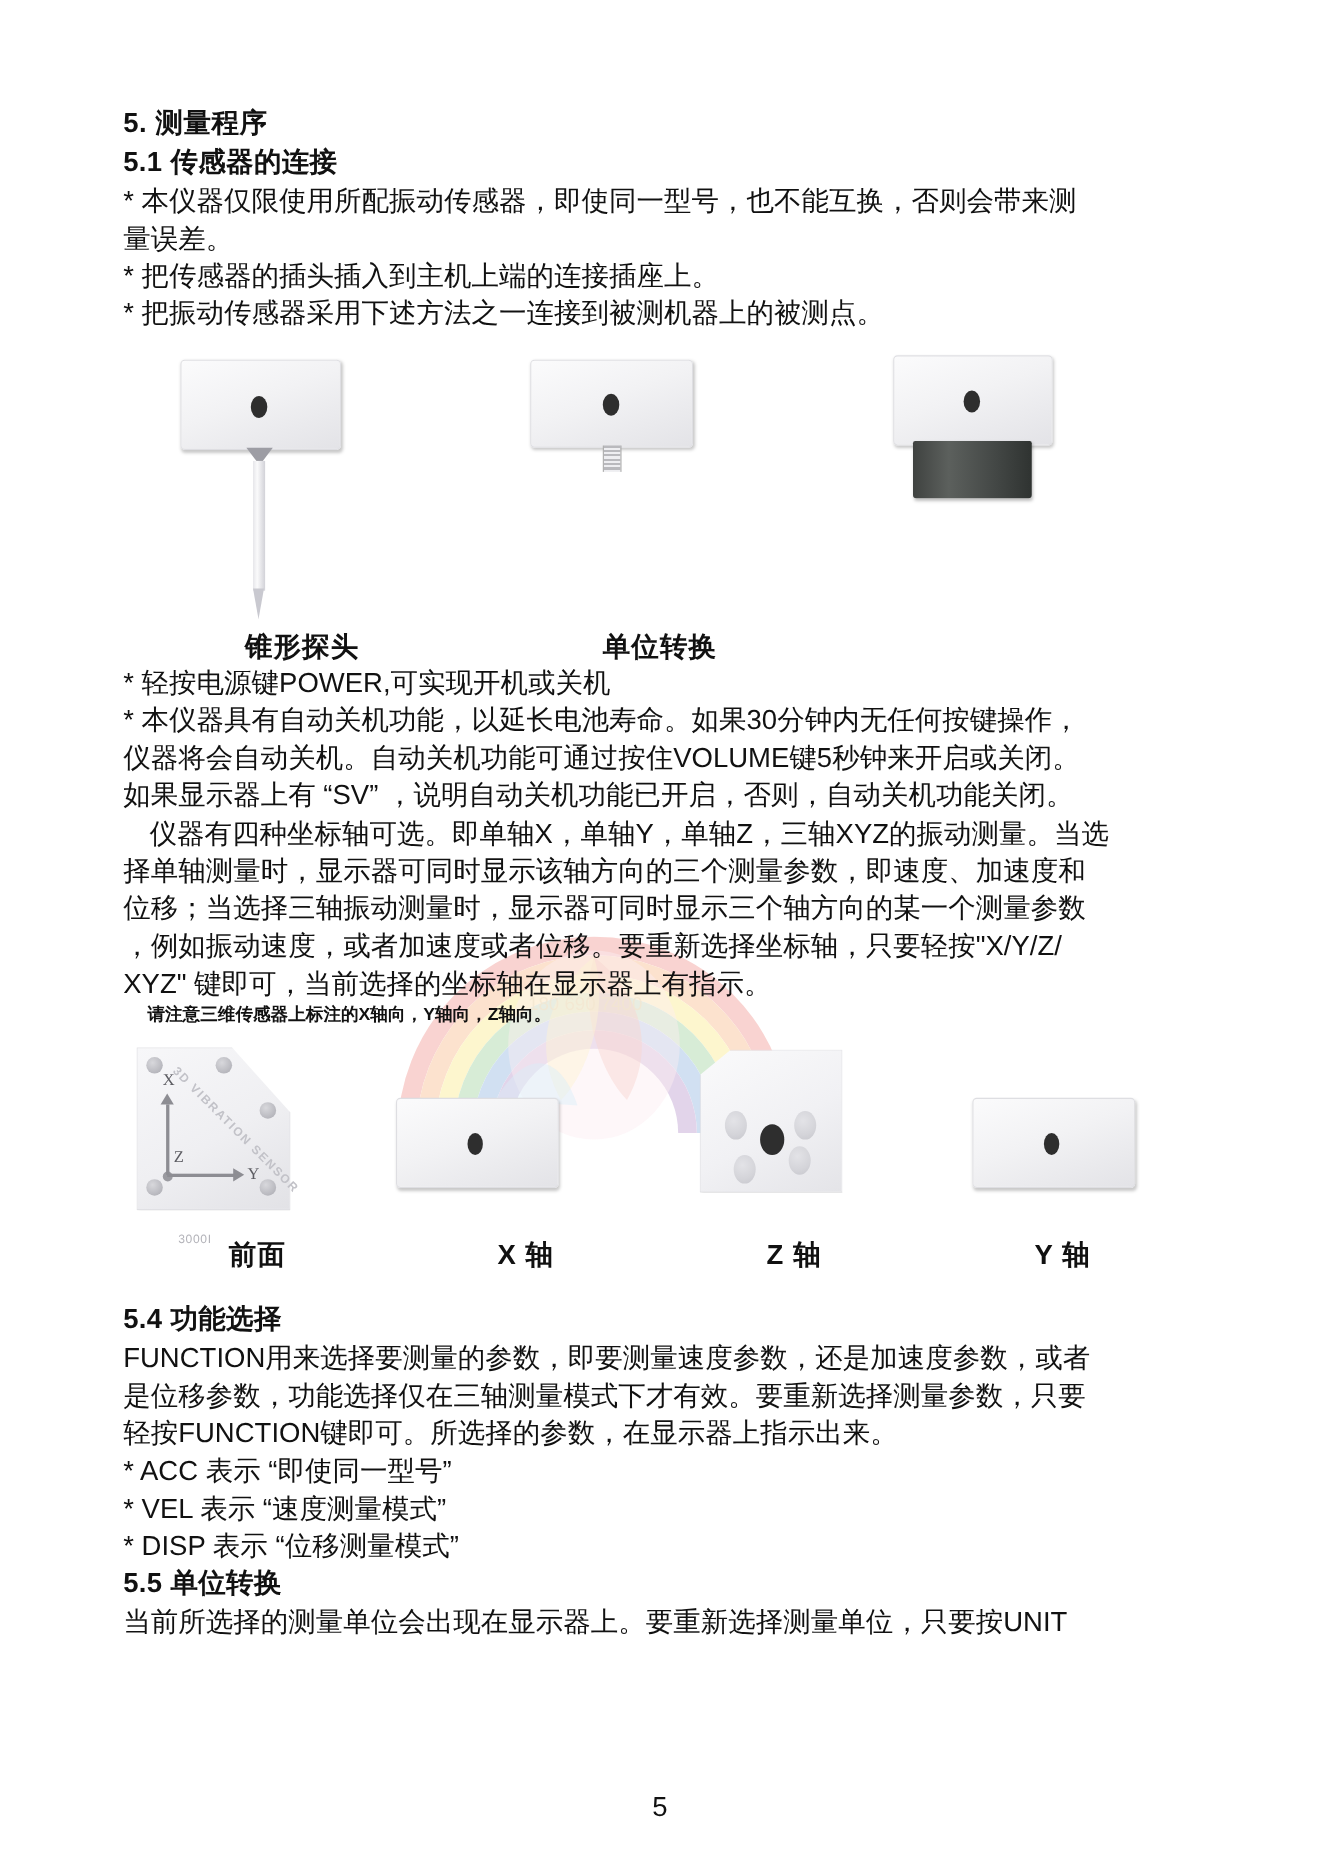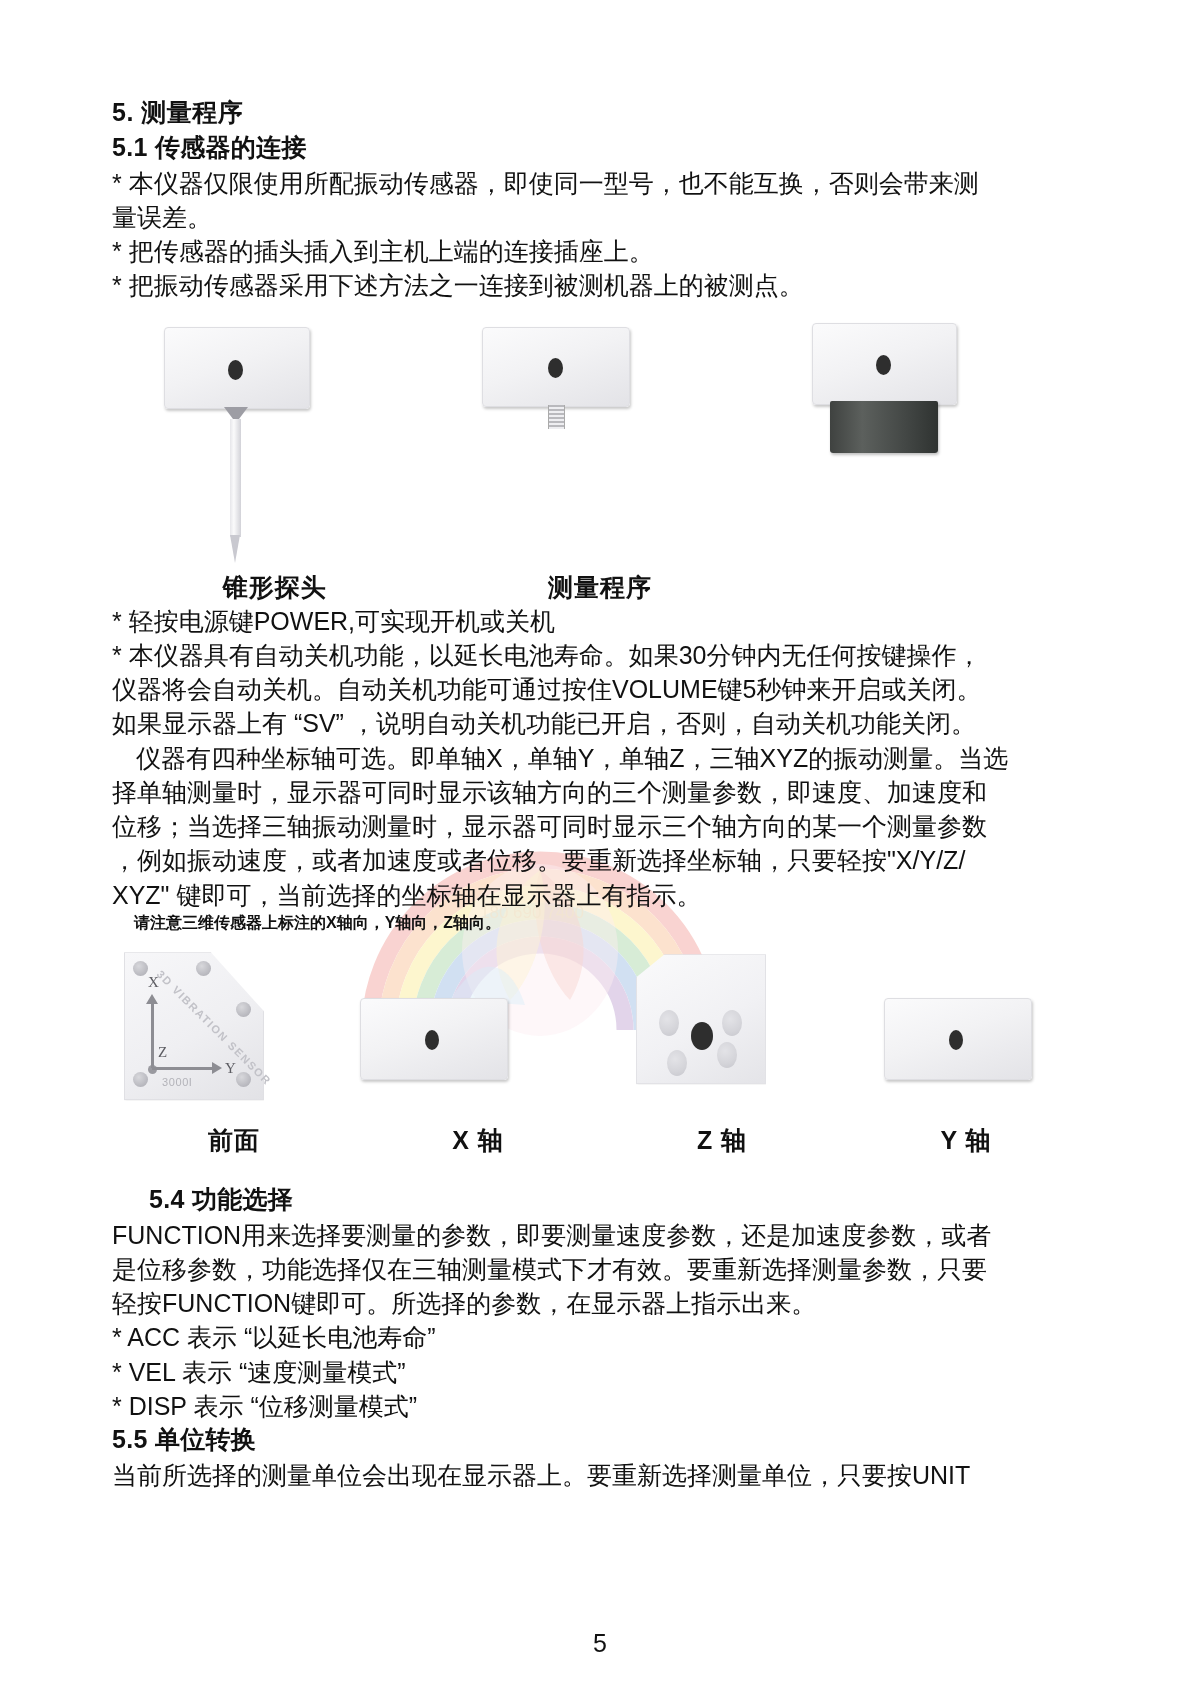--- a/index.html
+++ b/index.html
@@ -188,20 +188,21 @@
     font-weight: bold;
     transform: rotate(45deg);
     transform-origin: left top;
     white-space: nowrap;
   }
   .model-txt {
     position: absolute;
     font-size: 11px;
     color: #b3b3b9;
     letter-spacing: 0.6px;
+    margin-top: 45px;
   }
   
   .zface {
     position: absolute;
     width: 104px;
     height: 98px;
     background: linear-gradient(150deg, #fafafb 0%, #f1f1f4 55%, #e4e4e8 100%);
     clip-path: polygon(0 18%, 22% 0, 100% 0, 100% 100%, 0 100%);
     box-shadow: 1px 2px 3px rgba(0,0,0,0.2);
     border: 1px solid #e2e2e6;
@@ -269,21 +270,21 @@
 
       <div class="sensor-abs" style="left:690px; top:6px; width:180px; height:140px;">
         <div class="box-face" style="left:10px; top:0; width:143px; height:80px;"></div>
         <div class="dot" style="left:74px; top:32px; width:15px; height:20px;"></div>
         <div class="magnet" style="left:28px; top:78px; width:108px; height:52px;"></div>
       </div>
     </div>
 
     <div class="captions">
       <div class="caption cap3">锥形探头</div>
-      <div class="caption cap3">测量程序</div>
+      <div class="caption cap3">单位转换</div>
     </div>
 
     <p class="body">*  轻按电源键POWER,可实现开机或关机</p>
     <p class="body">*  本仪器具有自动关机功能，以延长电池寿命。如果30分钟内无任何按键操作，</p>
     <p class="body">仪器将会自动关机。自动关机功能可通过按住VOLUME键5秒钟来开启或关闭。</p>
     <p class="body">如果显示器上有 “SV” ，说明自动关机功能已开启，否则，自动关机功能关闭。</p>
 
     <p class="body indent">仪器有四种坐标轴可选。即单轴X，单轴Y，单轴Z，三轴XYZ的振动测量。当选</p>
     <p class="body">择单轴测量时，显示器可同时显示该轴方向的三个测量参数，即速度、加速度和</p>
     <p class="body">位移；当选择三轴振动测量时，显示器可同时显示三个轴方向的某一个测量参数</p>
@@ -333,25 +334,25 @@
       </div>
     </div>
 
     <div class="captions" style="margin-top:2px;">
       <div class="caption cap4">前面</div>
       <div class="caption cap4">X 轴</div>
       <div class="caption cap4">Z 轴</div>
       <div class="caption cap4">Y 轴</div>
     </div>
 
-    <h3 class="sub" style="margin-top:26px;margin-left:37px;">5.4 功能选择</h3>
+    <h3 class="sub" style="margin-top:26px;">5.4 功能选择</h3>
     <p class="body">FUNCTION用来选择要测量的参数，即要测量速度参数，还是加速度参数，或者</p>
     <p class="body">是位移参数，功能选择仅在三轴测量模式下才有效。要重新选择测量参数，只要</p>
     <p class="body">轻按FUNCTION键即可。所选择的参数，在显示器上指示出来。</p>
-    <p class="body">*  ACC 表示 “以延长电池寿命”</p>
+    <p class="body">*  ACC 表示 “即使同一型号”</p>
     <p class="body">*  VEL 表示 “速度测量模式”</p>
     <p class="body">*  DISP 表示 “位移测量模式”</p>
 
     <h3 class="sub">5.5 单位转换</h3>
     <p class="body">当前所选择的测量单位会出现在显示器上。要重新选择测量单位，只要按UNIT</p>
 
   </div>
 
   <div class="pagenum">5</div>
 </div>

